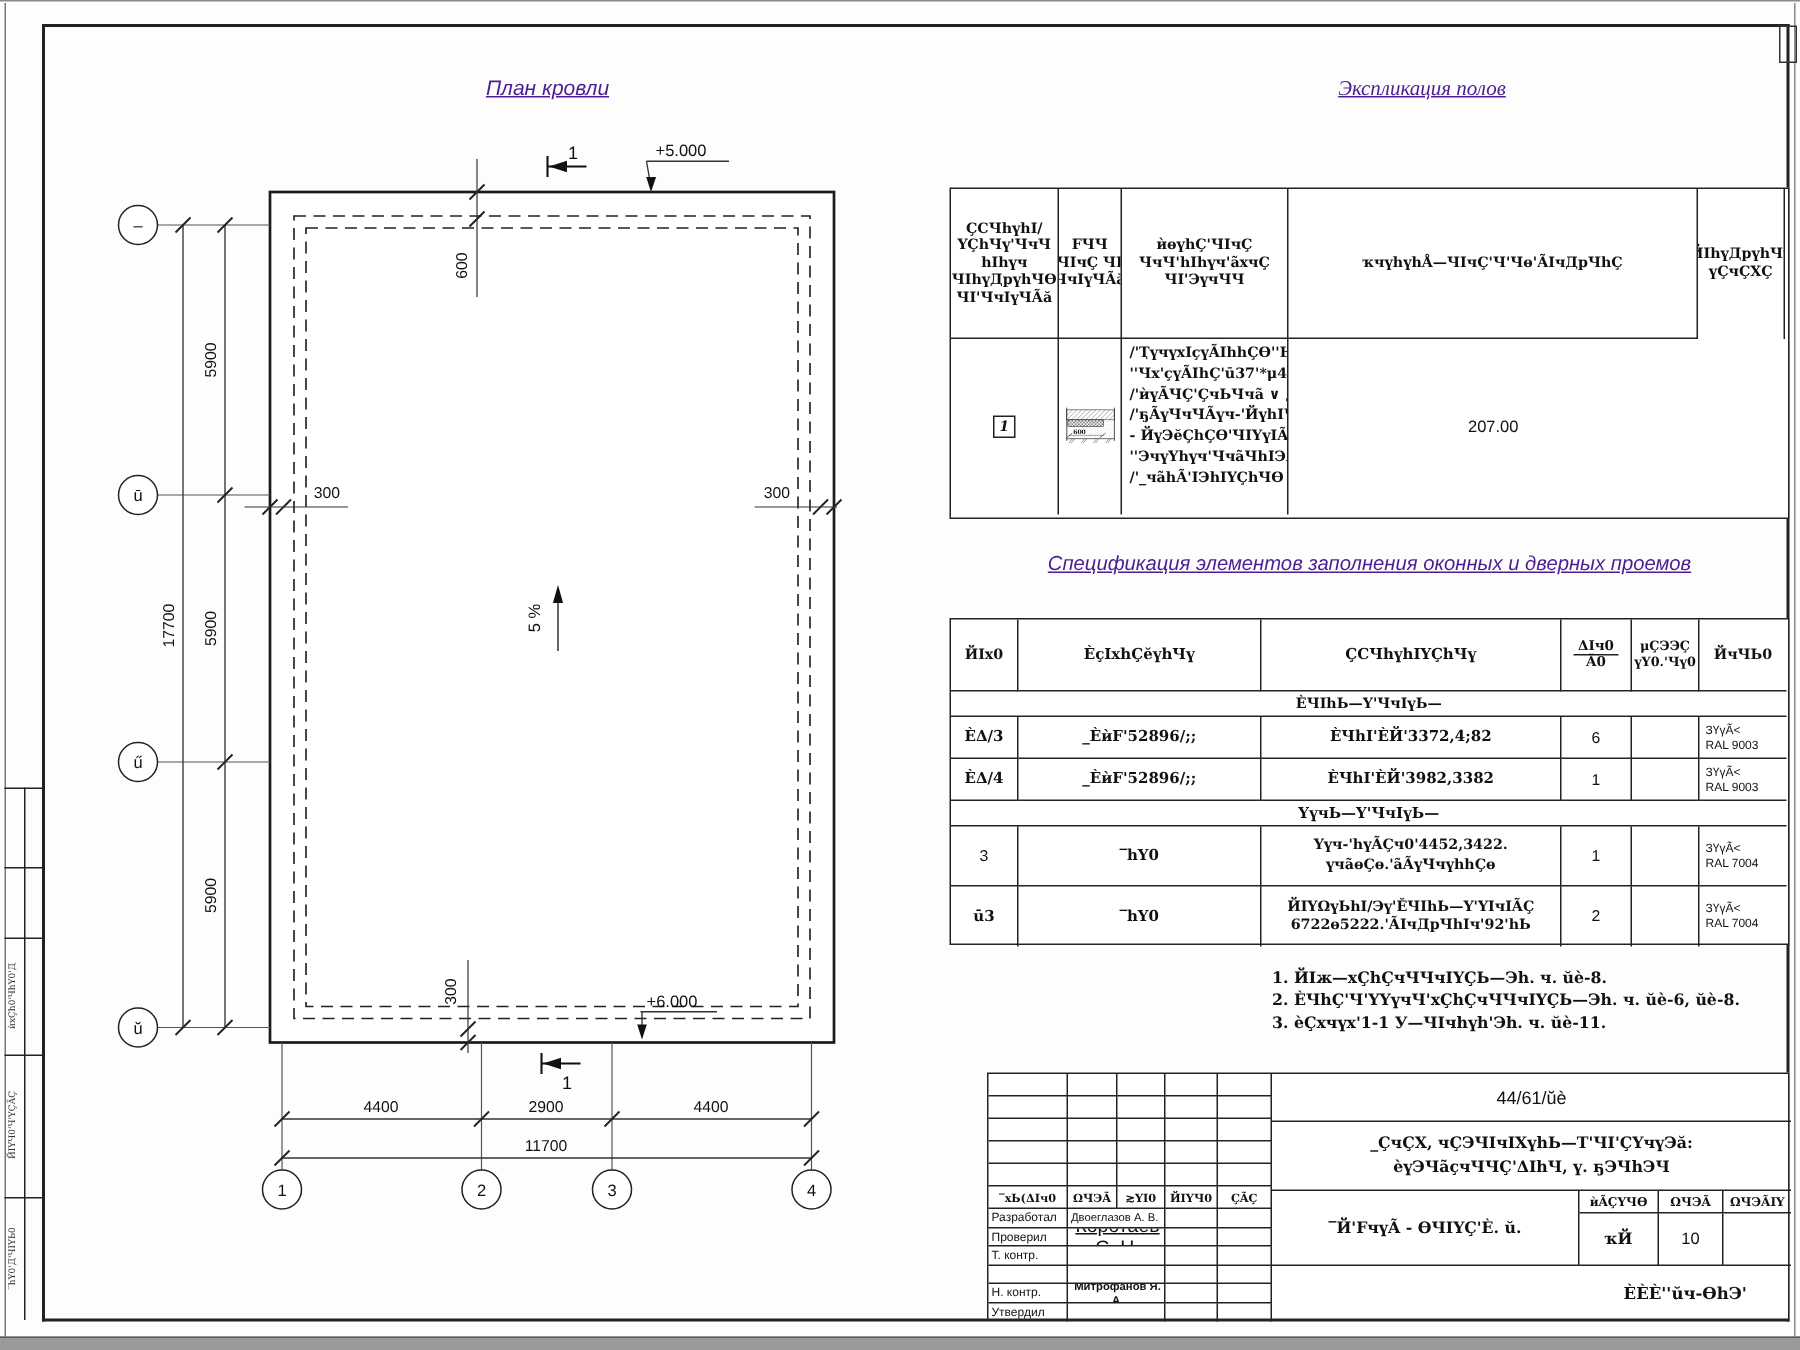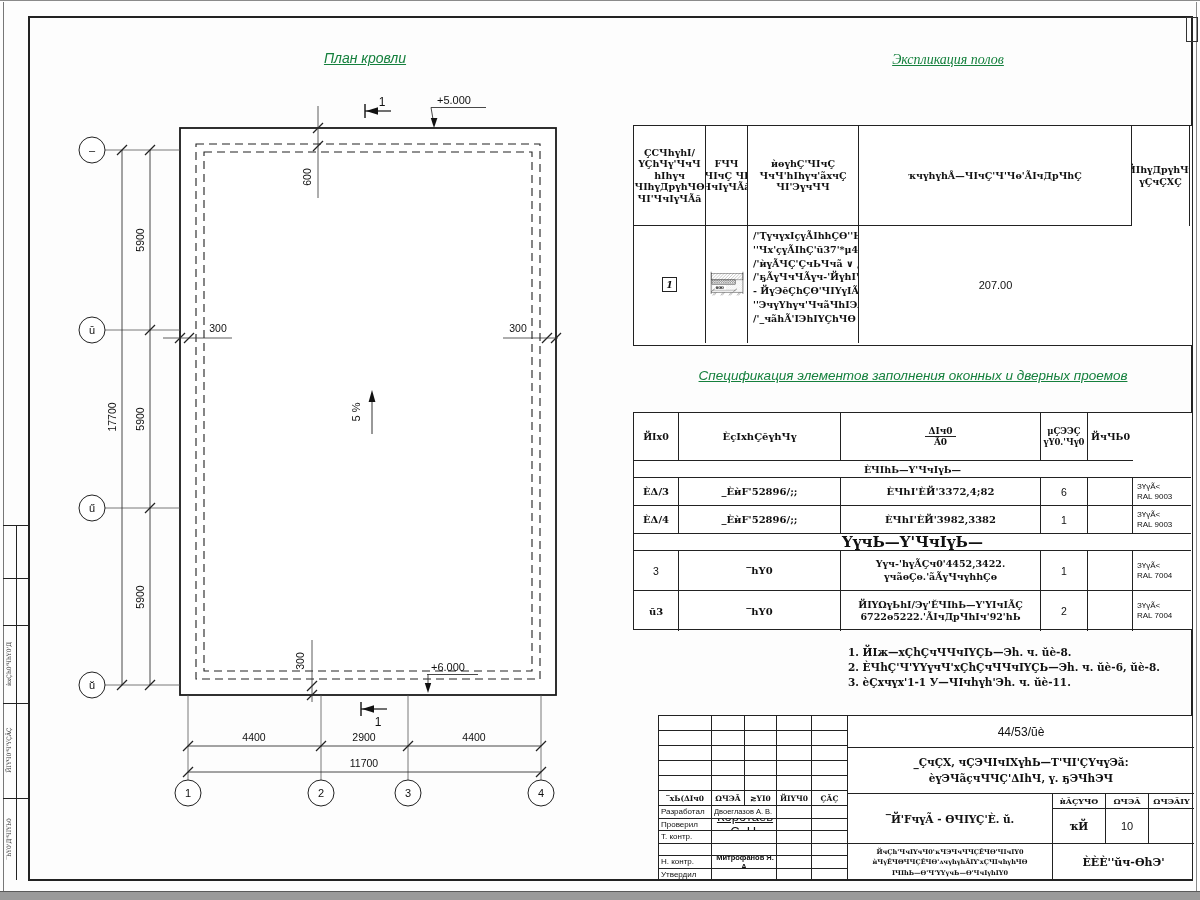--- a/index.html
+++ b/index.html
@@ -3,21 +3,21 @@
 <meta charset="utf-8">
 <style>
   html,body{margin:0;padding:0;}
   body{width:1200px;height:900px;position:relative;overflow:hidden;background:#fdfdfd;
        font-family:"Liberation Sans",sans-serif;color:#111;}
   .abs{position:absolute;}
   .line{position:absolute;background:#222;}
   .g{font-family:"DejaVu Serif",serif;font-weight:700;}
   .pre{white-space:pre-line;}
   
-  .dwg-title{font-style:italic;font-size:14px;text-decoration:underline;text-align:center;color:#15803d;}
+  .dwg-title{font-style:italic;font-size:14px;text-decoration:underline;text-align:center;color:#4c1d95;}
   
   .tbl{position:absolute;border:1.6px solid #222;box-sizing:border-box;background:#fff;}
   .cell{box-sizing:border-box;border-right:1px solid #222;border-bottom:1px solid #222;
         display:flex;align-items:center;justify-content:center;text-align:center;overflow:hidden;}
   .cell.last-col{border-right:none;}
   .cell.last-row{border-bottom:none;}
   .ex-grid{display:grid;grid-template-columns:72px 42px 111px 273px 58px;grid-template-rows:100px 117px;width:100%;height:100%;}
   .sp-grid{display:grid;grid-template-columns:45px 162px 200px 47px 45px 58px;
            grid-template-rows:48px 17px 28px 28px 17px 40px 40px;width:100%;height:100%;}
   .hdr-g{font-family:"DejaVu Serif",serif;font-weight:700;font-size:9.5px;line-height:1.2;padding:2px;}
@@ -239,20 +239,21 @@
 ''ЭчүҮһүч'ЧчãЧhIЭÃЧ……………/'522'/'572'hh
 /'_чãhÃ'IЭhIYÇhЧӨ</div>
     <div class="cell last-row last-col" style="font-size:11px;">207.00</div>
   </div>
 </div>
 
 <div class="tbl" style="left:633px;top:412px;width:560px;height:218px;">
   <div class="sp-grid">
     <div class="cell g" style="font-size:9.5px;">ЙIх0</div>
     <div class="cell g" style="font-size:10px;">ÈçIхhÇĕүhЧү</div>
+    <div class="cell g" style="font-size:10px;">ҪСЧhүhIYÇhЧү</div>
     <div class="cell" style="flex-direction:column;">
       <span class="g" style="font-size:9px;border-bottom:1px solid #222;padding:0 3px;">ΔIч0</span>
       <span class="g" style="font-size:9px;">Ã0</span>
     </div>
     <div class="cell g pre" style="font-size:8.5px;line-height:1.25;">μÇЭЭÇ
 үY0.'Чү0</div>
     <div class="cell g last-col" style="font-size:9.5px;">ЙчЧЬ0</div>
 
     <div class="cell sec-row last-col g" style="font-size:9.5px;text-align:center;">ÈЧIһЬ—Ү'ЧчIүЬ—</div>
 
@@ -265,21 +266,21 @@
 RAL 9003</div>
 
     <div class="cell g" style="font-size:10px;">ÈΔ/4</div>
     <div class="cell g" style="font-size:10px;">_ÈѝF'52896/;;</div>
     <div class="cell g" style="font-size:10px;">ÈЧhI'ÈЙ'3982,3382</div>
     <div class="cell" style="font-size:10.5px;">1</div>
     <div class="cell"></div>
     <div class="cell last-col pre" style="font-size:8px;line-height:1.2;justify-content:flex-start;text-align:left;padding-left:4px;">ЗҮүÃ&lt;
 RAL 9003</div>
 
-    <div class="cell sec-row last-col g" style="font-size:15px;">ҮүчЬ—Ү'ЧчIүЬ—</div>
+    <div class="cell sec-row last-col g" style="font-size:10px;">ҮүчЬ—Ү'ЧчIүЬ—</div>
 
     <div class="cell" style="font-size:10.5px;">3</div>
     <div class="cell g" style="font-size:10px;">‾hY0</div>
     <div class="cell g pre" style="font-size:9.5px;line-height:1.3;">Үүч-'hүÃÇч0'4452,3422.
 үчãөÇө.'ãÃүЧчүhhÇө</div>
     <div class="cell" style="font-size:10.5px;">1</div>
     <div class="cell"></div>
     <div class="cell last-col pre" style="font-size:8px;line-height:1.2;justify-content:flex-start;text-align:left;padding-left:4px;">ЗҮүÃ&lt;
 RAL 7004</div>
 
@@ -358,27 +359,24 @@
     <div class="tb-cell" style="position:static;font-size:8px;justify-content:flex-start;padding-left:2px;">Н. контр.</div>
     <div class="tb-cell" style="position:static;font-size:7.5px;justify-content:flex-start;padding-left:2px;font-weight:bold;">Митрофанов Я. А.</div>
     <div class="tb-cell" style="position:static;"></div>
     <div class="tb-cell" style="position:static;"></div>
     <div class="tb-cell" style="position:static;font-size:8px;justify-content:flex-start;padding-left:2px;border-bottom:none;">Утвердил</div>
     <div class="tb-cell" style="position:static;font-size:7.5px;justify-content:flex-start;padding-left:2px;border-bottom:none;"></div>
     <div class="tb-cell" style="position:static;border-bottom:none;"></div>
     <div class="tb-cell" style="position:static;border-bottom:none;"></div>
   </div>
 
-  <div class="tb-cell" style="left:189px;top:0;width:346px;height:32px;border-right:none;font-size:12px;">44/53/ŭè</div>
+  <div class="tb-cell" style="left:189px;top:0;width:346px;height:32px;border-right:none;font-size:12px;">44/61/ŭè</div>
   <div class="tb-cell g" style="left:189px;top:78px;width:205px;height:50px;font-size:10.5px;">‾Й'FчүÃ - ӨЧIYÇ'È. ŭ.</div>
   <div class="tb-cell g pre" style="left:189px;top:32px;width:346px;height:46px;border-right:none;font-size:10.5px;line-height:1.5;">_ÇчÇХ, чÇЭЧIчIХүhЬ—Т'ЧI'ÇҮчүЭă:
 èүЭЧãçчЧЧÇ'ΔIһЧ, ү. ҕЭЧhЭЧ</div>
-  <div class="tb-cell g pre" style="left:189px;top:128px;width:205px;height:37px;border-bottom:none;font-size:6.5px;line-height:1.55;">ЙчÇh'ЧчIҮчЧ0'ҡЧЭЧчЧЧÇĔЧӨ'ЧIчIY0
-ѝЧүĔЧΘЧЧÇĔЧӨ'ʌчүhүhÃIY'хÇЧIчhүhЧӨ
-IЧIһЬ—Ө'Ч'ҮҮүчЬ—Ө'ЧчIүhIY0</div>
 
   <div class="tb-cell g" style="left:394px;top:78px;width:53px;height:15px;font-size:8px;">ѝÃÇҮЧӨ</div>
   <div class="tb-cell g" style="left:447px;top:78px;width:43px;height:15px;font-size:8px;">ΩЧЭÃ</div>
   <div class="tb-cell g" style="left:490px;top:78px;width:45px;height:15px;border-right:none;font-size:8px;">ΩЧЭÃIY</div>
   <div class="tb-cell g" style="left:394px;top:93px;width:53px;height:35px;font-size:10.5px;">ҡЙ</div>
   <div class="tb-cell" style="left:447px;top:93px;width:43px;height:35px;font-size:11px;">10</div>
   <div class="tb-cell" style="left:490px;top:93px;width:45px;height:35px;border-right:none;"></div>
   <div class="tb-cell g" style="left:394px;top:128px;width:141px;height:37px;border-right:none;border-bottom:none;font-size:11px;">ÈÈÈ''ŭч-ӨhЭ'</div>
 </div>
 

